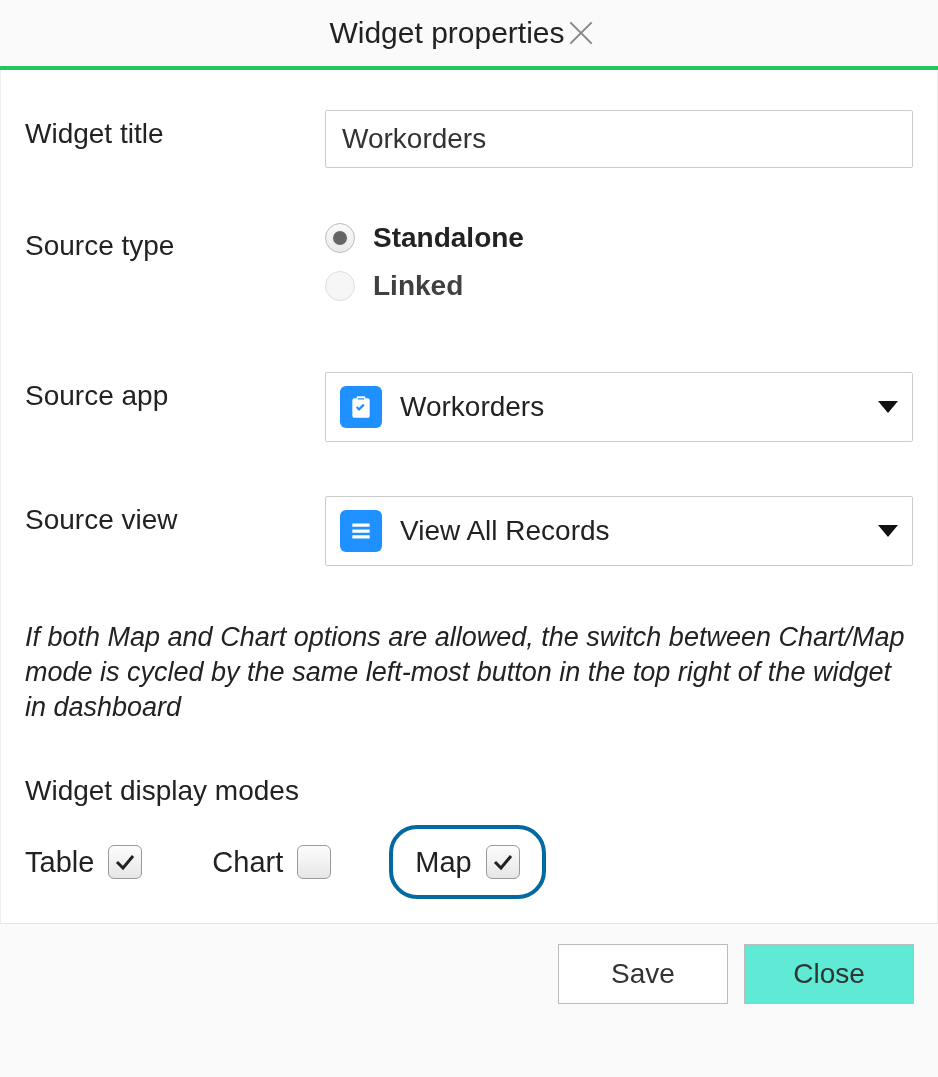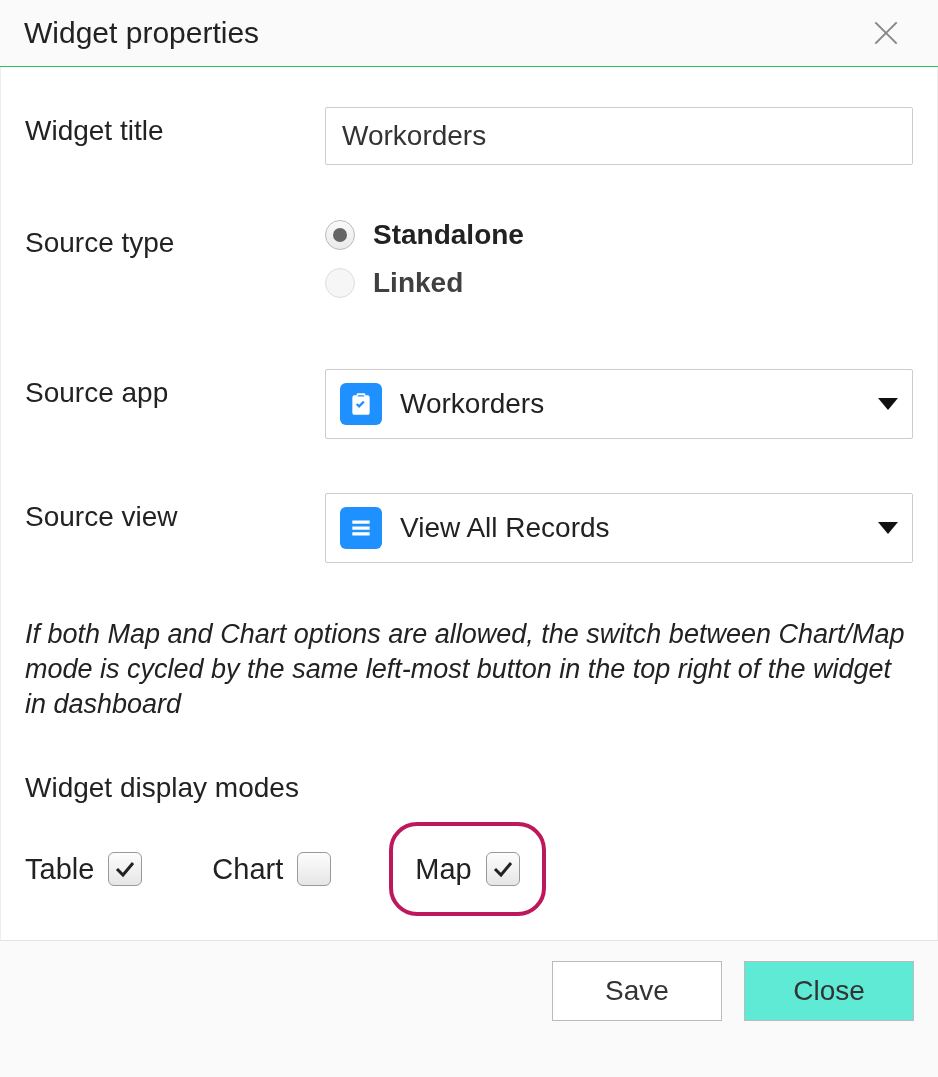--- a/index.html
+++ b/index.html
@@ -10,23 +10,23 @@
     color: #222;
     width: 938px;
   }
   .dialog {
     width: 938px;
     background: #fafafa;
   }
   .dialog-header {
     display: flex;
     align-items: center;
-    justify-content: space-between;
+    justify-content: center;
     padding: 16px 36px 16px 24px;
-    border-bottom: 1px solid #22c55e;
+    border-bottom: 4px solid #22c55e;
   }
   .dialog-title {
     font-size: 30px;
     font-weight: 400;
     color: #222;
   }
   .close-x {
     width: 32px; height: 32px;
     cursor: pointer;
     color: #888;
@@ -159,30 +159,30 @@
     width: 34px; height: 34px;
     border: 1px solid #999;
     border-radius: 6px;
     background: linear-gradient(#fdfdfd,#e6e6e6);
     cursor:pointer;
   }
   .chk svg { width:24px; height:24px; display:none; }
   .chk.checked svg { display:block; }
 
   .annot {
-    border: 4px solid #be185d;
+    border: 4px solid #0369a1;
     border-radius: 28px;
-    padding: 26px 22px;
+    padding: 16px 22px;
     margin-left: -12px;
   }
 
   .dialog-footer {
     display:flex;
     justify-content:flex-end;
-    gap: 22px;
+    gap: 16px;
     padding: 20px 24px 30px 24px;
     border-top: 1px solid #e4e4e4;
     background:#fafafa;
   }
   .btn {
     min-width: 170px;
     height: 60px;
     font-size: 28px;
     border: 1px solid #bbb;
     background: #fff;

